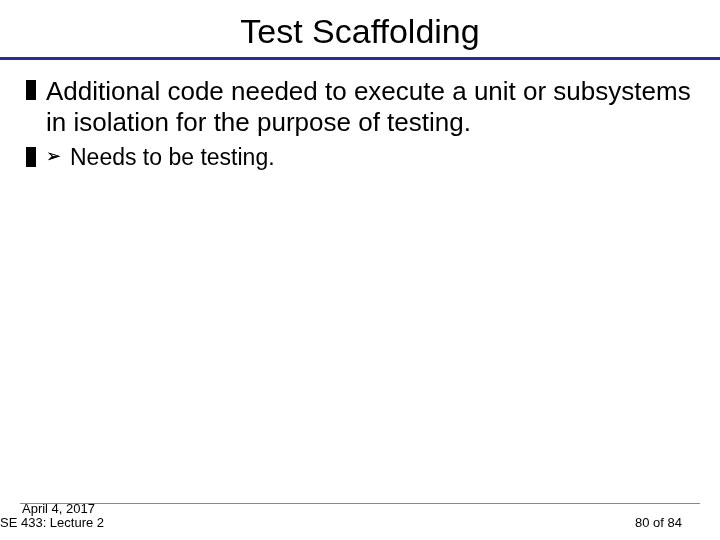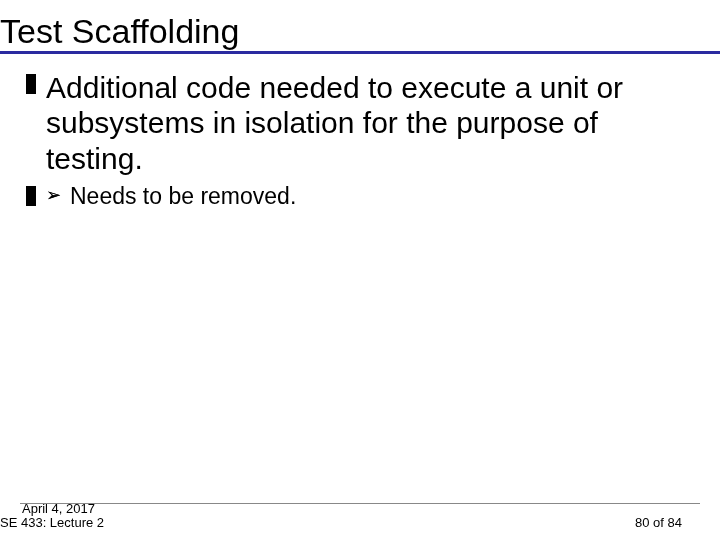--- a/index.html
+++ b/index.html
@@ -5,38 +5,39 @@
   * { box-sizing: border-box; margin: 0; padding: 0; }
   body {
     width: 720px;
     height: 540px;
     font-family: Arial, Helvetica, sans-serif;
     background: #fff;
     position: relative;
     overflow: hidden;
   }
   .title {
-    text-align: left;
+    text-align: center;
     font-size: 34px;
     color: #000;
     padding-top: 12px;
+    padding-bottom: 6px;
     font-weight: normal;
   }
   .title-rule {
     border: none;
     border-top: 3px solid #2a2aa0;
     margin: 0;
   }
   .content {
     padding: 10px 26px 0 26px;
   }
   .bullet1 {
     position: relative;
     padding-left: 20px;
-    font-size: 30px;
+    font-size: 26px;
     line-height: 1.18;
     margin-top: 6px;
     color: #000;
   }
   .bullet1 .marker {
     position: absolute;
     left: 0;
     top: 4px;
     width: 10px;
     height: 20px;
@@ -107,21 +108,21 @@
   </div>
   <div class="bullet2">
     <span class="marker">➢</span>
   </div>
 
   <div class="bullet1">
     <span class="marker"></span>
   </div>
   <div class="bullet2">
     <span class="marker">➢</span>
-    <span>Needs to be removed.</span>
+    <span>Needs to be testing.</span>
   </div>
 
 </div>
 
 <hr class="footer-rule">
 <div class="footer">
   <span class="footer-left">April 4, 2017</span>
   <span class="footer-center">SE 433: Lecture 2</span>
   <span class="footer-right">80 of 84</span>
 </div>

